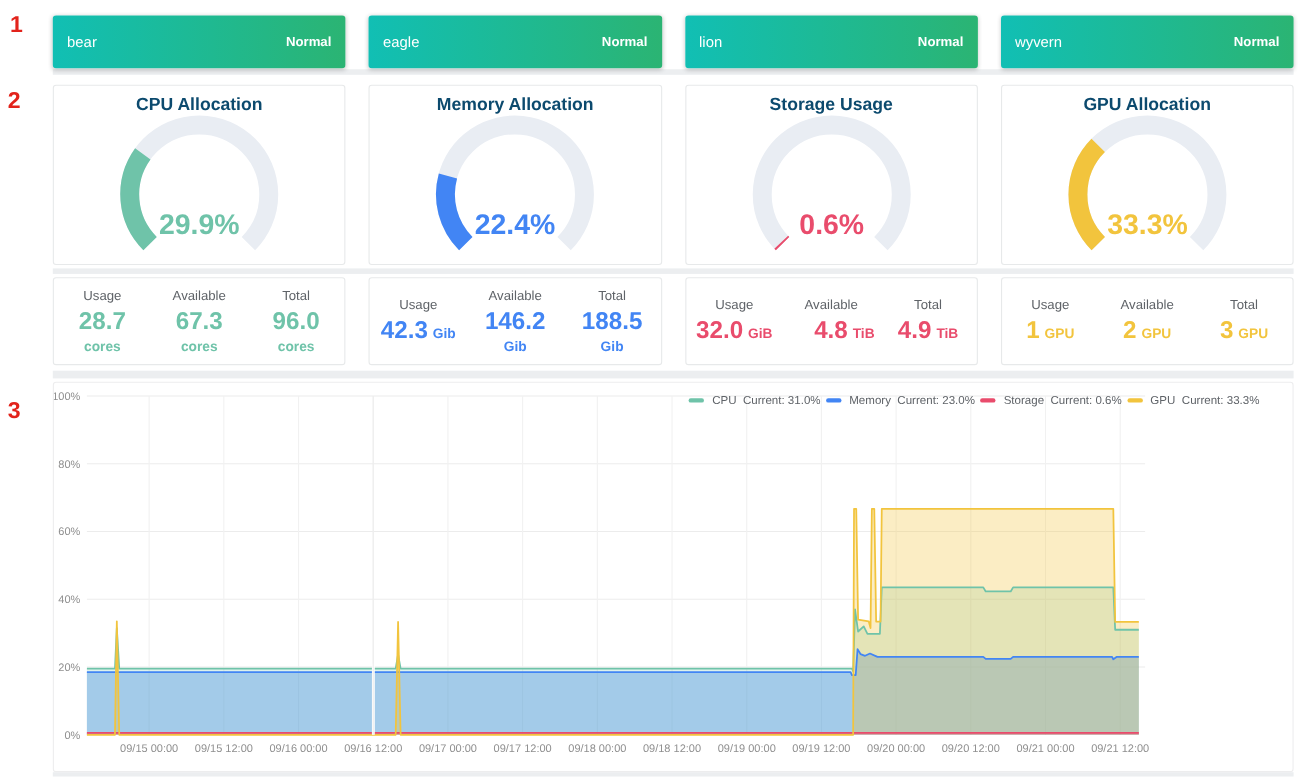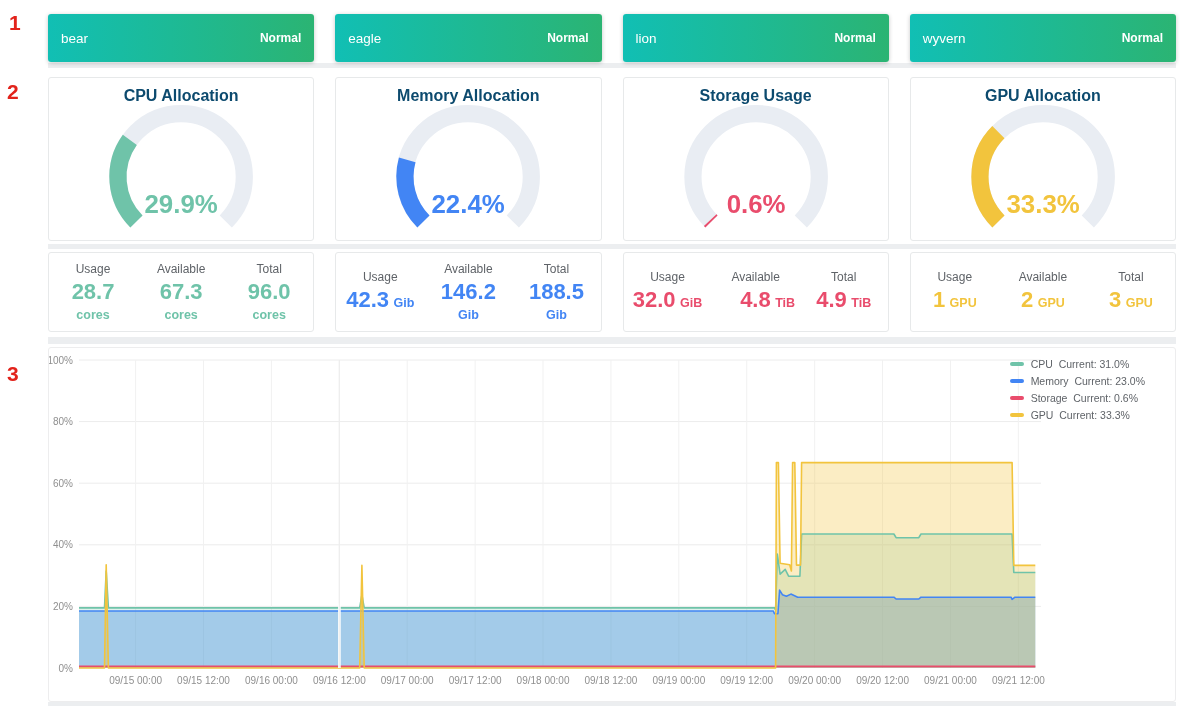--- a/index.html
+++ b/index.html
@@ -39,21 +39,21 @@
   .stats-card { height:80px; display:flex; align-items:stretch; }
   .stat { flex:1; display:flex; flex-direction:column; justify-content:center;
     align-items:center; text-align:center; line-height:1.35; }
   .stat-label { font-size:12px; color:#5f6368; }
   .stat-value { font-weight:700; }
   .stat-value .num { font-size:22px; }
   .stat-value .unit { font-size:12.5px; }
 
   .chart-card { height:355px; position:relative; border-color:#ededee; }
   #chart { position:absolute; inset:0; }
-  .legend { position:absolute; top:10px; right:30px; display:flex; flex-direction:column; gap:5px; }
+  .legend { position:absolute; top:10px; right:30px; display:flex; flex-direction:row; gap:5px; }
   .legend-item { display:flex; align-items:center; gap:7px; cursor:pointer; }
   .legend-dash { width:14px; height:4px; border-radius:2px; flex:0 0 auto; }
   .legend-text { font-size:10.5px; color:#5f6368; white-space:pre; }
 </style>
 </head>
 <body>
 
 <div class="page">
 
   <div class="annotation m1" style="color: rgb(226, 35, 27);">1</div>

